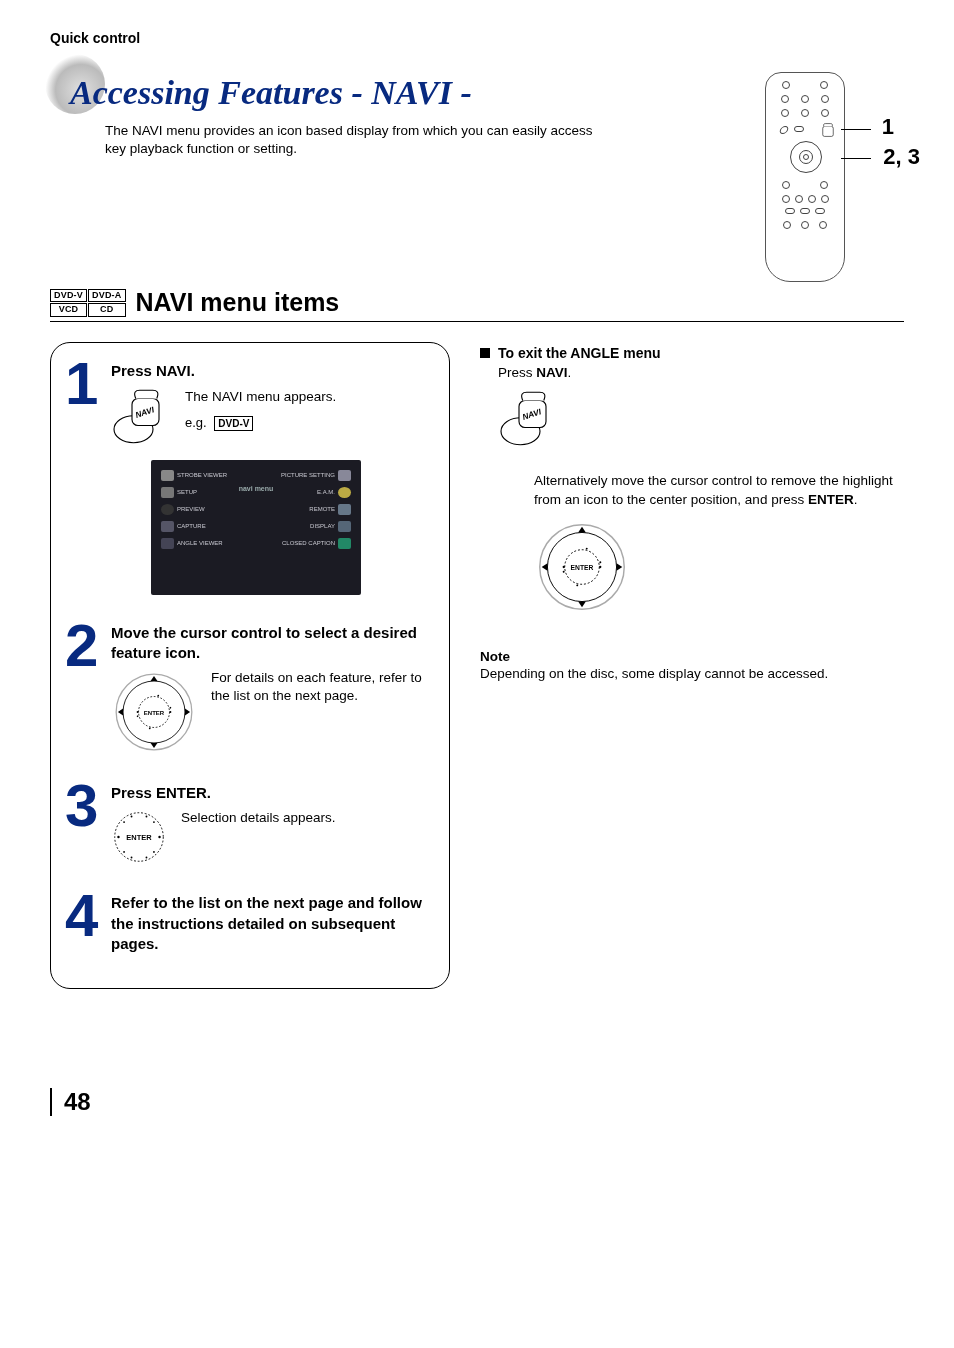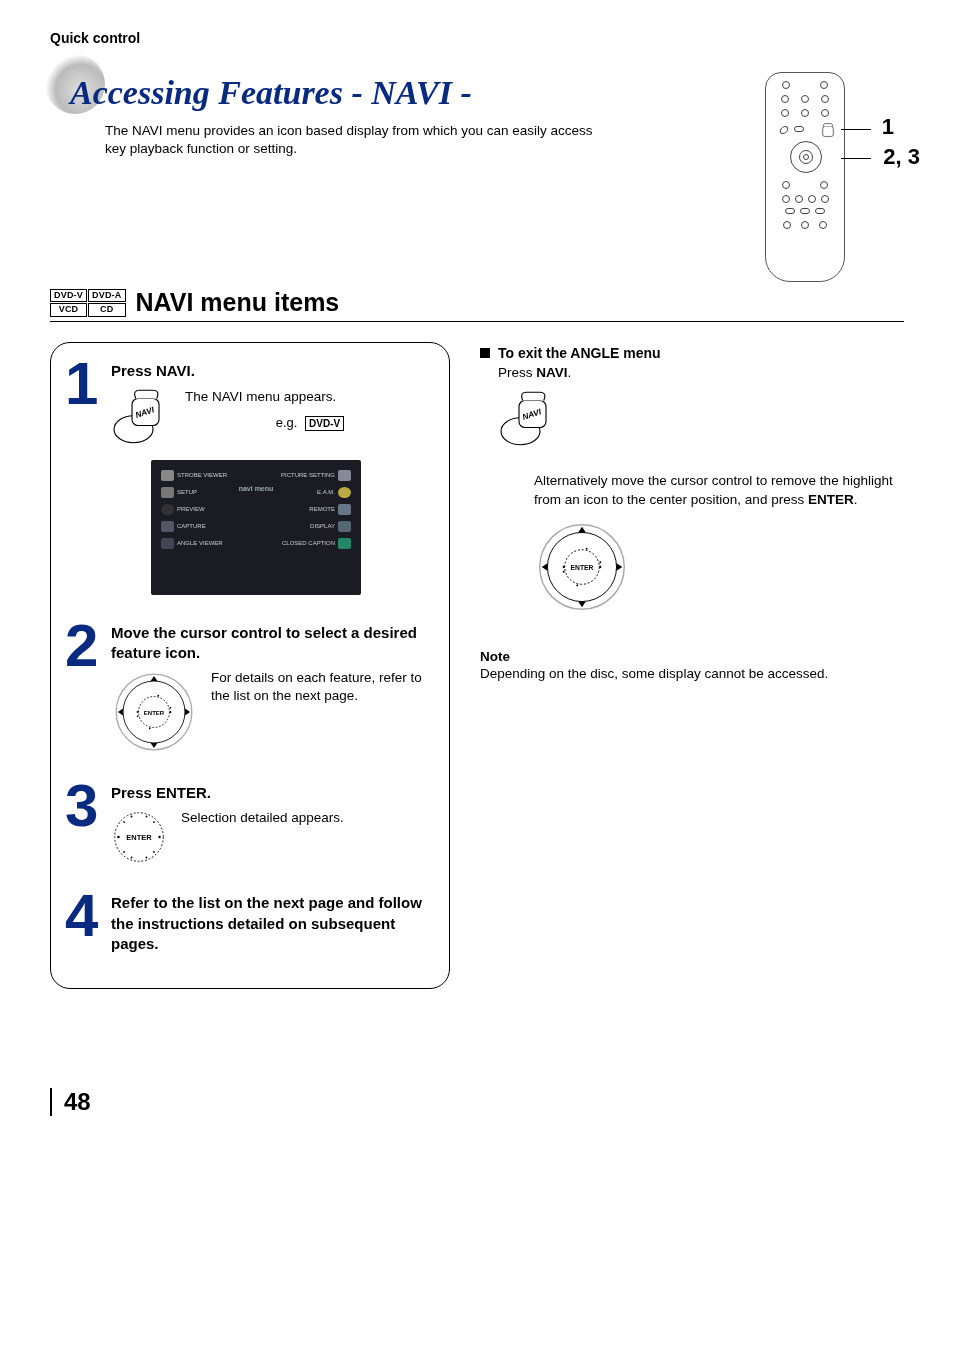--- a/index.html
+++ b/index.html
@@ -43,21 +43,21 @@
   .right-col { flex:1; padding-top: 2px; }
 
   .step { display:flex; gap:10px; margin-bottom:28px; }
   .step-num { font-family: Arial, sans-serif; font-weight:900; font-size:60px; color:#082a80; line-height:0.75; min-width:36px; letter-spacing:-3px; }
   .step-body { flex:1; font-size:13.5px; line-height:1.35; }
   .step-head { font-weight:bold; font-size:15px; margin-bottom:6px; }
 
   .icon-row { display:flex; align-items:flex-start; gap:14px; margin-top:4px; }
   .navi-btn { display:block; }
 
-  .eg-row { margin-top:8px; font-size:13px;text-align:center; }
+  .eg-row { margin-top:8px; font-size:13px; }
   .dvdv-pill { display:inline-block; border:1px solid #000; border-radius:0; font-size:10px; font-weight:bold; padding:0 3px; margin-left:4px; vertical-align:middle; }
 
   .screenshot-placeholder { width:210px; height:135px; background:#1b1b23; border-radius:2px; margin:12px 0 0 40px; position:relative; overflow:hidden; font-size:6px; color:#c8c8d0; }
   .sp-left, .sp-right { position:absolute; top:10px; display:flex; flex-direction:column; gap:6px; }
   .sp-left { left:10px; align-items:flex-start; }
   .sp-right { right:10px; align-items:flex-end; }
   .sp-item { display:flex; align-items:center; gap:3px; }
   .sp-ico { width:13px; height:11px; background:#666; border-radius:2px; flex:0 0 auto; }
   .sp-center { position:absolute; top:24px; left:50%; transform:translateX(-50%); font-size:7px; font-weight:bold; color:#9aa; }
 
@@ -270,21 +270,21 @@
                 <circle cx="52" cy="30" r="1.3" fill="#000"></circle>
               <circle cx="14" cy="14" r="1" fill="#000"></circle>
                 <circle cx="46" cy="14" r="1" fill="#000"></circle>
               <circle cx="14" cy="46" r="1" fill="#000"></circle>
                 <circle cx="46" cy="46" r="1" fill="#000"></circle>
               <circle cx="22" cy="8" r="1" fill="#000"></circle>
                 <circle cx="38" cy="8" r="1" fill="#000"></circle>
               <circle cx="22" cy="52" r="1" fill="#000"></circle>
                 <circle cx="38" cy="52" r="1" fill="#000"></circle>
             </svg>
-            <div>Selection detailed appears.</div>
+            <div>Selection details appears.</div>
           </div>
         </div>
       </div>
 
       <div class="step" style="margin-bottom:0">
         <div class="step-num">4</div>
         <div class="step-body">
           <div class="step-head">Refer to the list on the next page and follow the instructions detailed on subsequent pages.</div>
         </div>
       </div>

